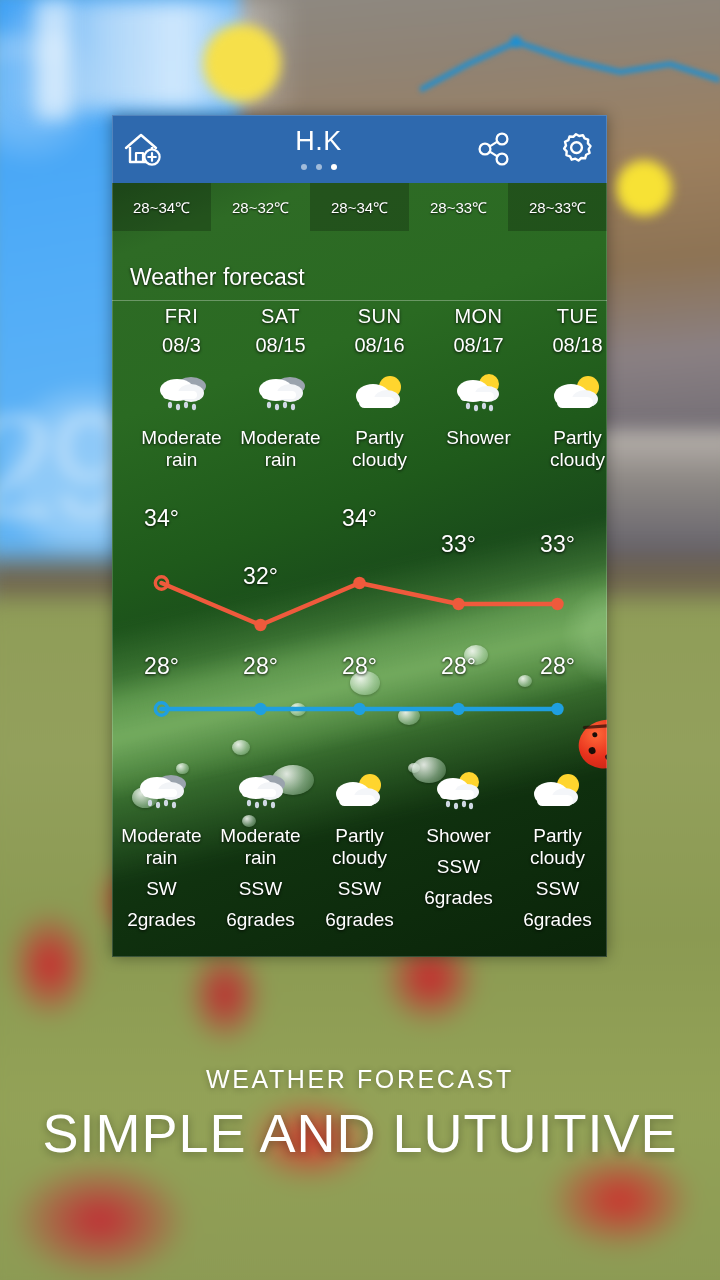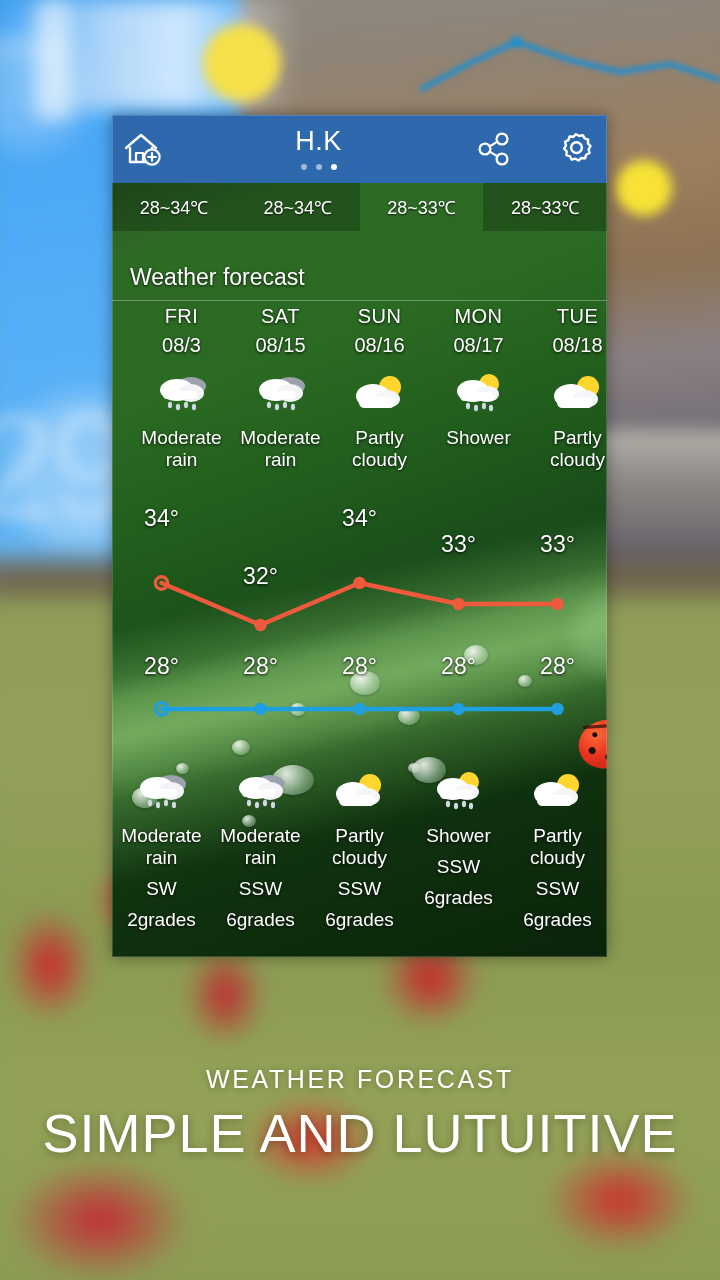--- a/index.html
+++ b/index.html
@@ -152,21 +152,21 @@
   .dot { width:6px; height:6px; border-radius:50%; background:rgba(255,255,255,.55); }
   .dot.active { background:#fff; }
 
   
   .range-strip {
     position:absolute; left:0; top:68px; width:100%; height:48px;
     display:flex;
   }
   .range-cell {
     flex:1; display:flex; align-items:center; justify-content:center;
-    color:#fff; font-size:18px; white-space:nowrap;
+    color:#fff; font-size:15px; white-space:nowrap;
     text-shadow:0 1px 2px rgba(0,0,0,.8);
   }
   .range-cell.shade { background:rgba(0,0,0,.22); }
 
   
   .fc-title-bar {
     position:absolute; left:0; top:140px; width:100%; height:46px;
     display:flex; align-items:center;
     border-bottom:1px solid rgba(255,255,255,.30);
   }
@@ -294,20 +294,21 @@
         <g fill="none" stroke="#fff" stroke-width="2.4" stroke-linejoin="round">
           <path d="M20 5.2 L23.2 7.0 L26.9 6.1 L28.6 9.4 L32.2 10.6 L31.9 14.4 L34.5 17.1 L32.6 20.3 L33.6 24.0 L30.2 25.7 L29.1 29.3 L25.3 29.0 L22.5 31.6 L19.4 29.7 L15.7 30.7 L14.0 27.3 L10.4 26.2 L10.7 22.4 L8.1 19.6 L10.0 16.5 L9.0 12.8 L12.4 11.1 L13.5 7.5 L17.3 7.8 Z"></path>
           <circle cx="20.5" cy="18.6" r="5.4"></circle>
         </g>
       </svg>
     </div>
   </div>
 
   <div class="range-strip">
     <div class="range-cell shade">28~34℃</div>
+    <div class="range-cell">28~32℃</div>
     <div class="range-cell shade">28~34℃</div>
     <div class="range-cell">28~33℃</div>
     <div class="range-cell shade">28~33℃</div>
   </div>
 
   <div class="fc-title-bar">
     <div class="fc-title">Weather forecast</div>
   </div>
 
   <div class="daygrid">

